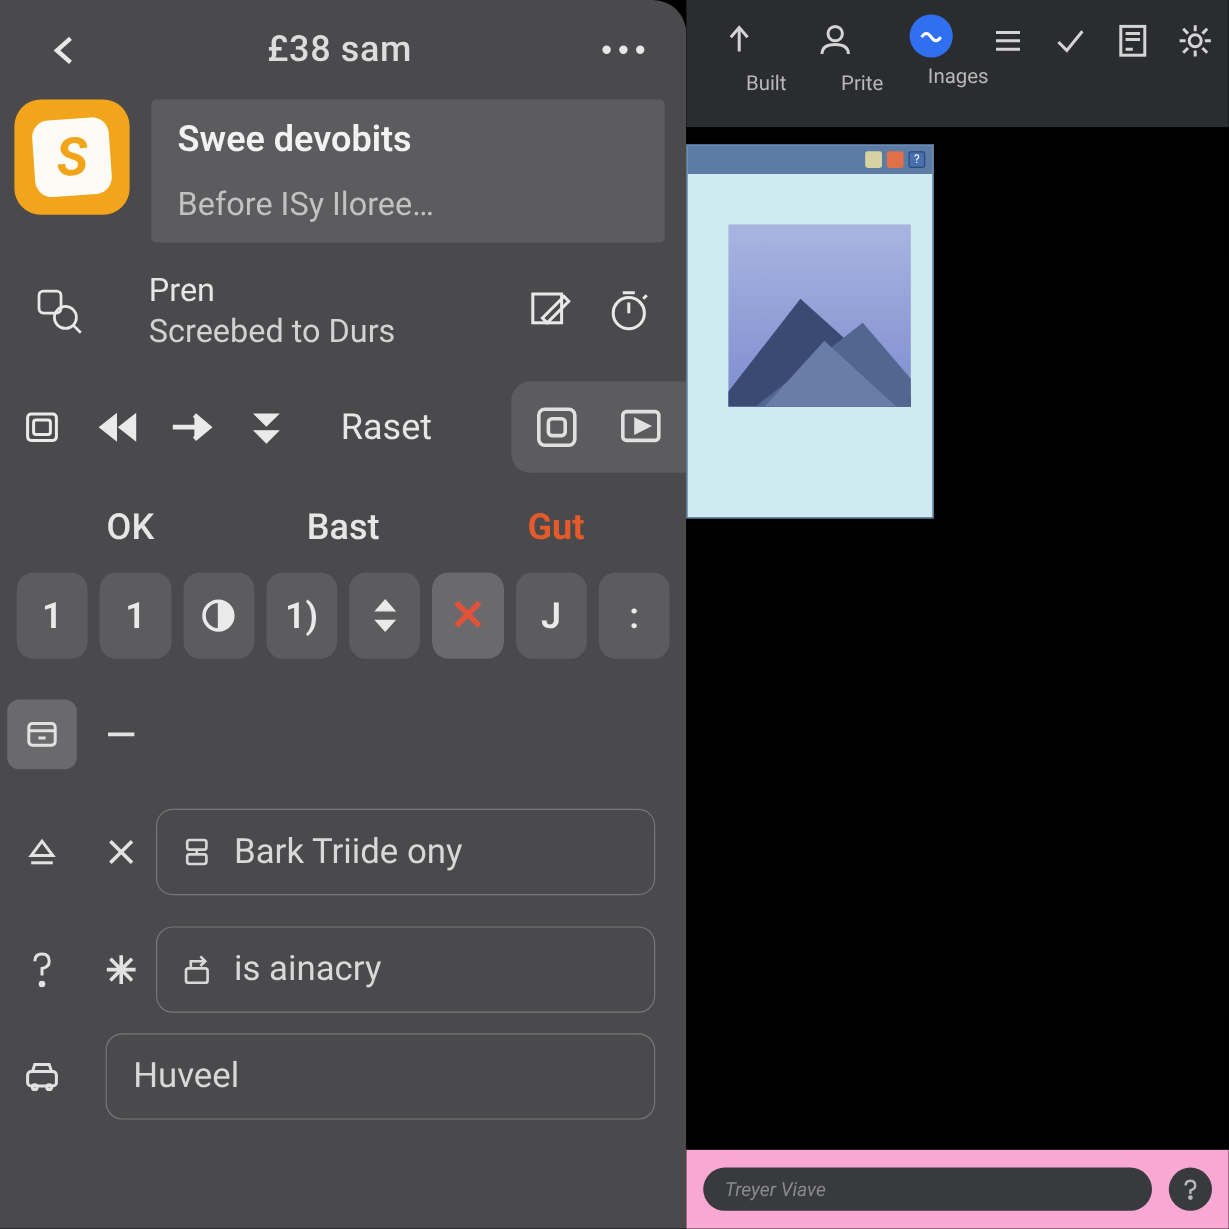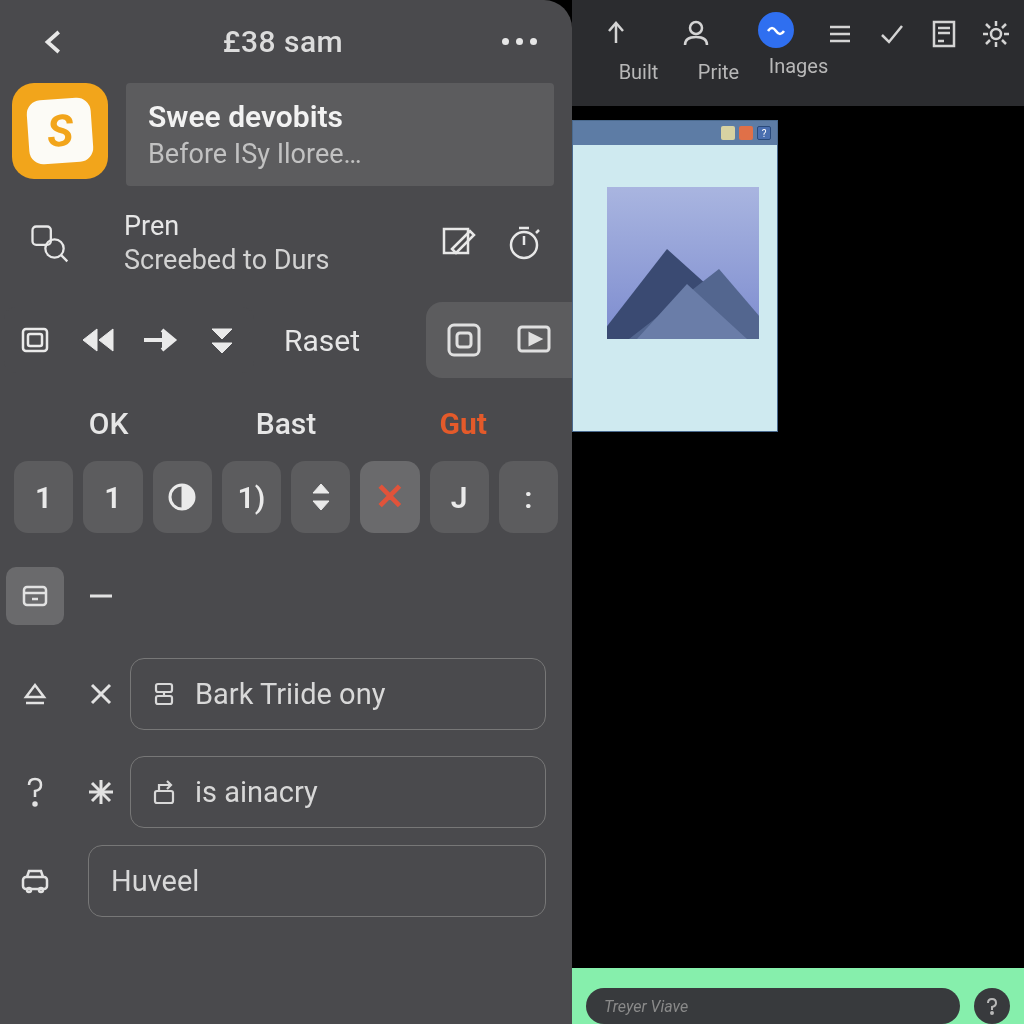--- a/index.html
+++ b/index.html
@@ -36,21 +36,21 @@
     width:64px; height:64px; background:#fcfbf6; border-radius:14px;
     display:flex; align-items:center; justify-content:center;
     font-size:44px; font-weight:700; color:#f2a51b; font-style:italic;
     transform: rotate(-4deg);
   }
   .card {
     flex:1; background:#5c5c5e; border-radius:4px; padding:16px 22px;
     display:flex; flex-direction:column; justify-content:center;
   }
   .card-title { font-size:30px; font-weight:600; color:#f2f2f2; }
-  .card-sub { font-size:27px; color:#c2c2c2; margin-top:4px; }
+  .card-sub { font-size:27px; color:#c2c2c2; margin-top:20px; }
 
   
   .pren-row { display:flex; align-items:center; padding: 20px 26px 10px 20px; }
   .pren-search { width:58px; display:flex; justify-content:center; }
   .pren-search svg { stroke:#e8e8e8; fill:none; stroke-width:2.5; }
   .pren-text { flex:1; padding-left:46px; }
   .pren-text .l1 { font-size:27px; color:#e6e6e6; }
   .pren-text .l2 { font-size:27px; color:#d2d2d2; margin-top:2px; }
   .pren-actions { display:flex; gap:22px; }
   .ic-btn { width:44px; height:44px; display:flex; align-items:center; justify-content:center; cursor:pointer;}
@@ -113,21 +113,21 @@
   .right { flex:1; background:#0b0b0b; display:flex; flex-direction:column; position:relative;}
   .topbar {
     background:#2b2c2f; height:106px; display:flex; align-items:flex-start;
     padding:6px 8px 0 8px; gap:8px;
   }
   .top-item { display:flex; flex-direction:column; align-items:center; width:72px; padding-top:6px; cursor:pointer;}
   .top-item .ic { width:42px; height:42px; display:flex; align-items:center; justify-content:center;}
   .top-item .ic svg { stroke:#d4d4d4; fill:none; stroke-width:2.5;}
   .top-item .ic.circ { background:#2f6ff0; border-radius:50%; width:36px; height:36px;}
   .top-item .ic.circ svg { stroke:#fff; fill:#fff; stroke-width:0;}
-  .top-item .lbl { font-size:20px; color:#b8b8b8; margin-top:6px;margin-left:45px;}
+  .top-item .lbl { font-size:17px; color:#b8b8b8; margin-top:6px;margin-left:45px;}
   .top-icons-right { margin-left:auto; display:flex; gap:12px; padding-top:8px;}
   .tir { width:40px; height:40px; display:flex; align-items:center; justify-content:center; cursor:pointer;}
   .tir svg { stroke:#d4d4d4; fill:none; stroke-width:2.5;}
 
   .workspace { flex:1; background:#000; position:relative; }
   .win {
     position:absolute; top:14px; left:0; width:206px; height:312px;
     background:#cfeaf0; border:1px solid #4a6a8f;
   }
   .win-bar {
@@ -147,21 +147,21 @@
     border-left:70px solid transparent; border-right:100px solid transparent;
     border-bottom:90px solid #3a4a72;}
   .mtn2 { position:absolute; bottom:0; right:-20px; width:0; height:0;
     border-left:90px solid transparent; border-right:60px solid transparent;
     border-bottom:70px solid #53668f;}
   .mtn3 { position:absolute; bottom:0; left:30px; width:0; height:0;
     border-left:50px solid transparent; border-right:60px solid transparent;
     border-bottom:55px solid #6a7da8;}
 
   .bottombar {
-    height:56px; background:#86efac; display:flex; align-items:flex-end;
+    height:66px; background:#f9a8d4; display:flex; align-items:center;
     padding:0 14px; gap:14px;
   }
   .bb-search {
     flex:1; height:36px; background:#383a3d; border-radius:18px;
     display:flex; align-items:center; padding:0 18px;
     color:#8a8a8a; font-size:16px; font-style:italic;
   }
   .bb-right {
     width:36px; height:36px; background:#383a3d; border-radius:50%;
     display:flex; align-items:center; justify-content:center; cursor:pointer;

